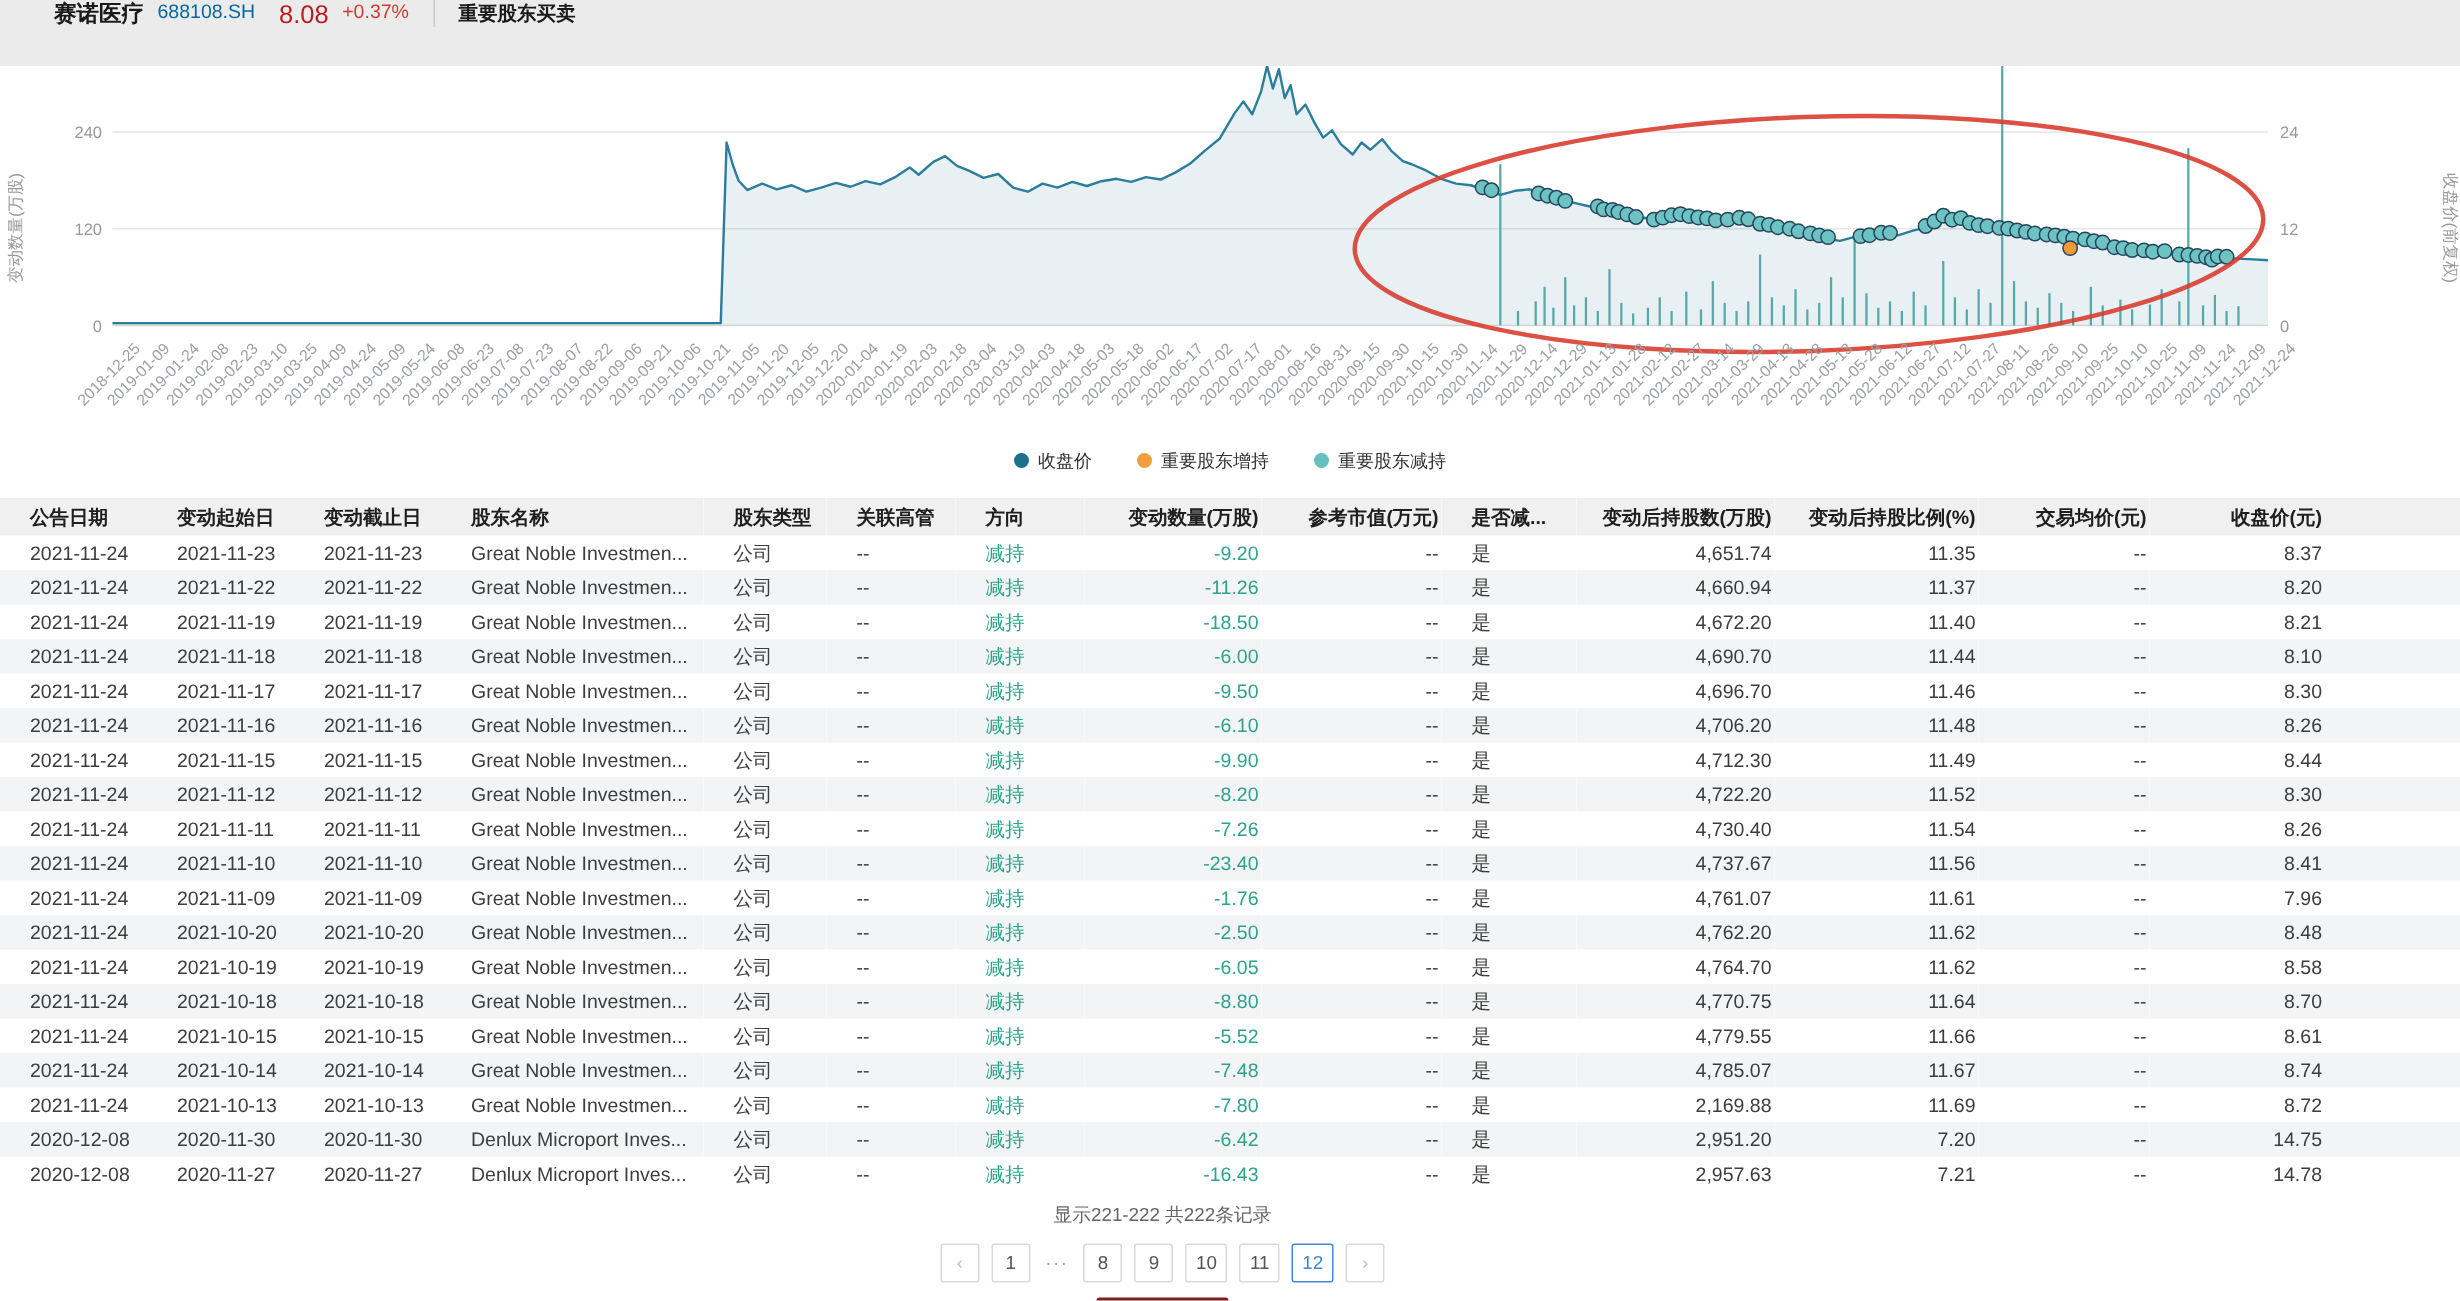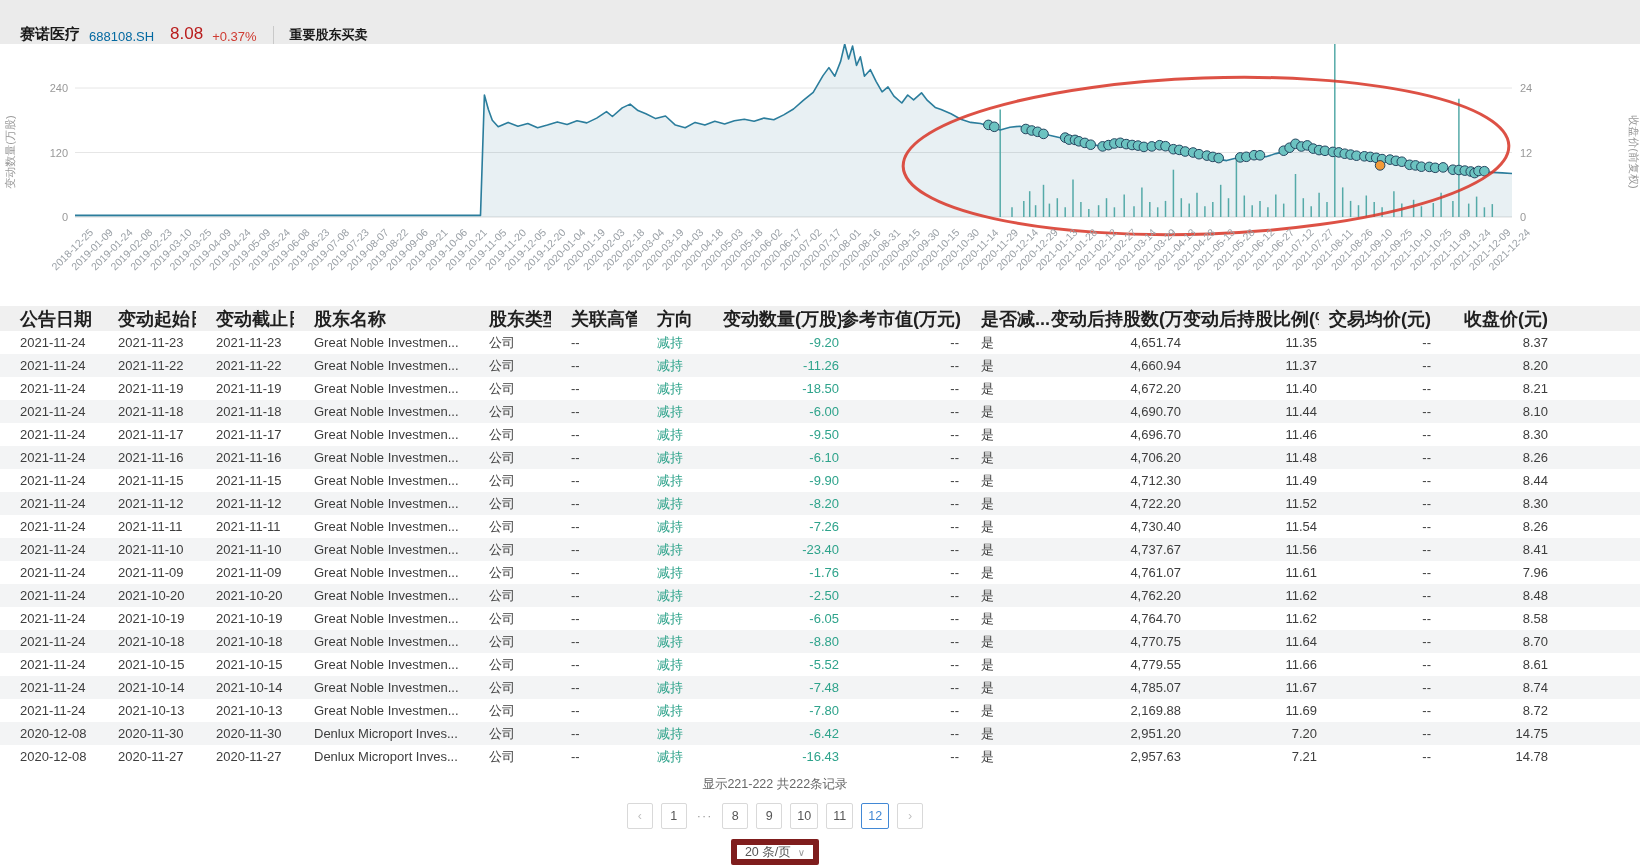--- a/index.html
+++ b/index.html
@@ -1,36 +1,36 @@
 <!DOCTYPE html>
 <html><head>
 <meta charset="utf-8">
 <style>
   *{box-sizing:border-box;margin:0;padding:0;}
   html,body{width:1640px;height:867px;overflow:hidden;background:#fff;
     font-family:"Liberation Sans","DejaVu Sans",sans-serif;}
   
-  header{height:44px;background:#ebebeb;display:flex;align-items:flex-end;padding:0 20px;}
+  header{height:44px;background:#ebebeb;display:flex;align-items:flex-start;padding:0 36px;}
   .stock-name{font-size:15px;font-weight:bold;color:#1a1a1a;}
   .stock-code{font-size:13px;color:#0369a1;margin-left:9px;}
   .stock-price{font-size:17px;color:#b91c1c;margin-left:16px;}
   .stock-change{font-size:13px;color:#cf3b31;margin-left:9px;}
   .divider{width:1px;height:18px;background:#c9c9c9;margin:0 16px;}
   .tab{font-size:13px;color:#1a1a1a;font-weight:600;cursor:pointer;}
   
   .chart-section{background:#fff;}
   #chart-svg{display:block;}
   .legend{height:26px;display:flex;justify-content:center;align-items:center;gap:30px;
     font-size:12px;color:#333;}
   .legend-item{display:inline-flex;align-items:center;gap:6px;cursor:pointer;}
   .legend-dot{width:10px;height:10px;border-radius:50%;display:inline-block;}
   
   .table-wrap{margin-top:12px;}
   table{border-collapse:collapse;table-layout:fixed;width:1640px;}
-  th{height:25px;background:#f0f0f0;font-size:18px;font-weight:bold;color:#1f1f1f;
+  th{height:25px;background:#f0f0f0;font-size:13px;font-weight:bold;color:#1f1f1f;
     white-space:nowrap;overflow:hidden;}
   td{height:23px;font-size:13px;color:#3d3d3d;white-space:nowrap;overflow:hidden;
     text-overflow:ellipsis;}
   tbody tr:nth-child(even){background:#f3f4f5;}
   .al-left{text-align:left;padding-left:20px;}
   .al-right{text-align:right;padding-right:2px;}
   td.accent{color:#2ea38b;}
   th.filler,td.filler{padding:0;}
   
   .pagination{display:flex;justify-content:flex-end;align-items:center;
@@ -291,20 +291,34 @@
         <text x="1374.2" y="208" text-anchor="middle" fill="#9aa0a6" font-size="10.5" transform="rotate(-45 1374.2 208)">2021-09-10</text>
         <text x="1393.9" y="208" text-anchor="middle" fill="#9aa0a6" font-size="10.5" transform="rotate(-45 1393.9 208)">2021-09-25</text>
         <text x="1413.6" y="208" text-anchor="middle" fill="#9aa0a6" font-size="10.5" transform="rotate(-45 1413.6 208)">2021-10-10</text>
         <text x="1433.3" y="208" text-anchor="middle" fill="#9aa0a6" font-size="10.5" transform="rotate(-45 1433.3 208)">2021-10-25</text>
         <text x="1452.9" y="208" text-anchor="middle" fill="#9aa0a6" font-size="10.5" transform="rotate(-45 1452.9 208)">2021-11-09</text>
         <text x="1472.6" y="208" text-anchor="middle" fill="#9aa0a6" font-size="10.5" transform="rotate(-45 1472.6 208)">2021-11-24</text>
         <text x="1492.3" y="208" text-anchor="middle" fill="#9aa0a6" font-size="10.5" transform="rotate(-45 1492.3 208)">2021-12-09</text>
         <text x="1512.0" y="208" text-anchor="middle" fill="#9aa0a6" font-size="10.5" transform="rotate(-45 1512.0 208)">2021-12-24</text>
       </g>
     </svg>
+  <div class="legend" id="legend">
+      <span class="legend-item">
+        <span class="legend-dot" style="background: rgb(31, 111, 142);"></span>
+        <span>收盘价</span>
+      </span>
+      <span class="legend-item">
+        <span class="legend-dot" style="background: rgb(240, 157, 62);"></span>
+        <span>重要股东增持</span>
+      </span>
+      <span class="legend-item">
+        <span class="legend-dot" style="background: rgb(104, 191, 192);"></span>
+        <span>重要股东减持</span>
+      </span>
+    </div>
 </section>
 
 <div class="table-wrap">
   <table>
     <colgroup id="cols">
         <col style="width: 98px;">
         <col style="width: 98px;">
         <col style="width: 98px;">
         <col style="width: 175px;">
         <col style="width: 82px;">

